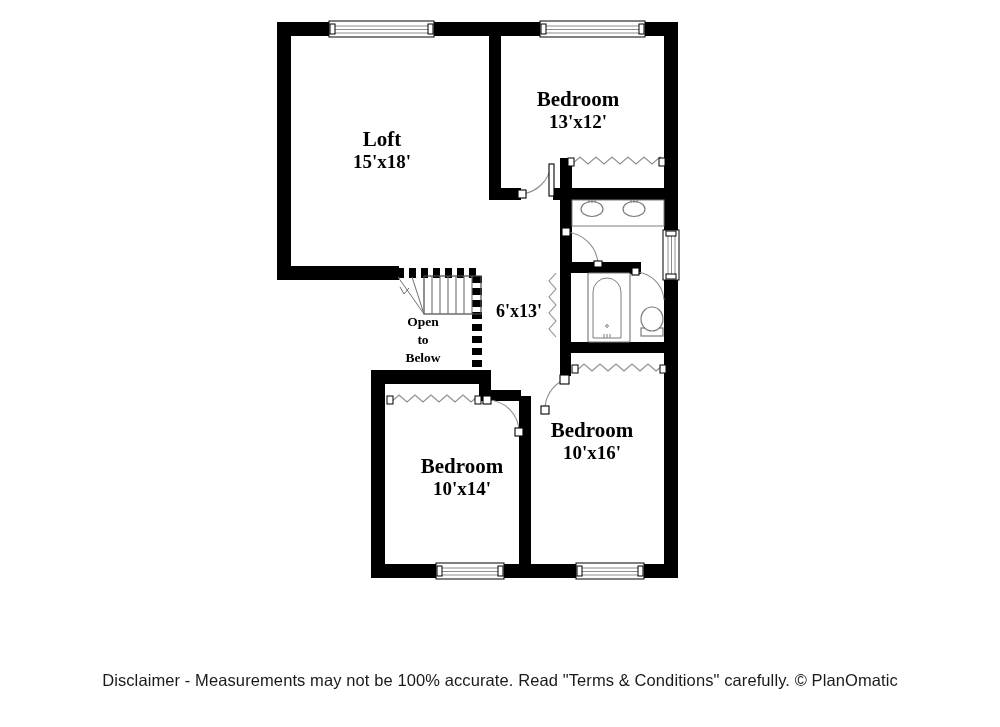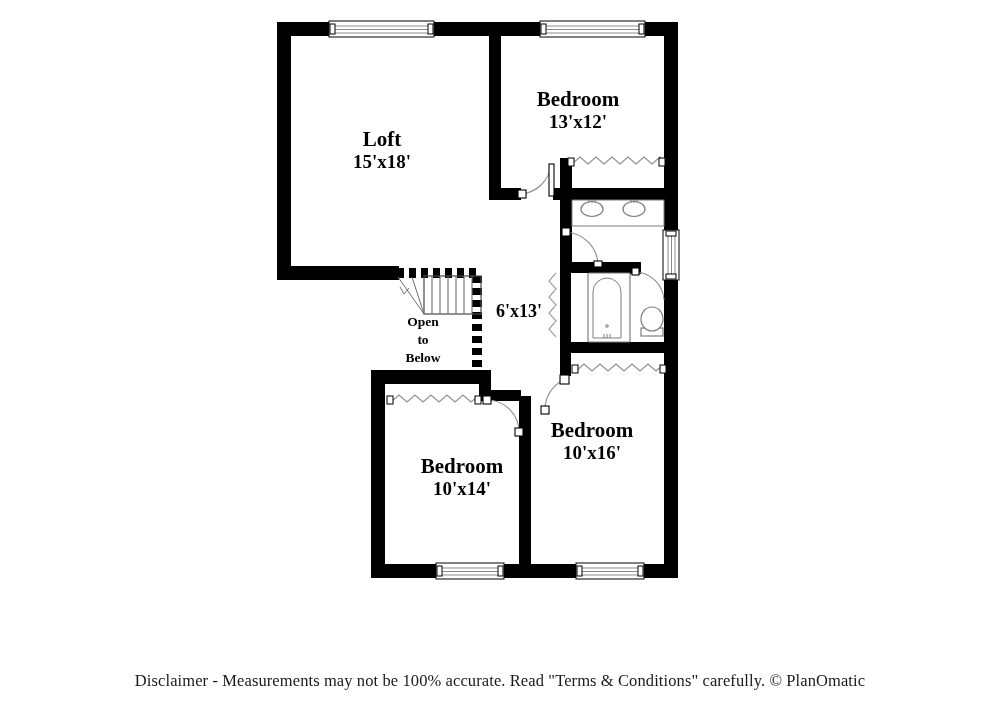--- a/index.html
+++ b/index.html
@@ -40,21 +40,21 @@
   .closet-zig { fill: none; stroke: #8f8f8f; stroke-width: 1.1; }
   .stair-line { stroke: #6f6f6f; stroke-width: 1.1; fill: none; }
   .stair-box { fill: none; stroke: #4a4a4a; stroke-width: 1.2; }
   .stair-arrow { stroke: #6f6f6f; stroke-width: 1; fill: none; }
   .disclaimer {
     position: absolute;
     left: 0;
     top: 671px;
     width: 1000px;
     text-align: center;
-    font-family: Liberation Serif, serif;
+    font-family: Liberation Sans, sans-serif;
     font-size: 16.5px;
     color: #1a1a1a;
     letter-spacing: 0.1px;
   }
 </style>
 </head>
 <body>
 
 <div id="floorplan-root">
   <svg width="1000" height="727" viewBox="0 0 1000 727" xmlns="http://www.w3.org/2000/svg">

